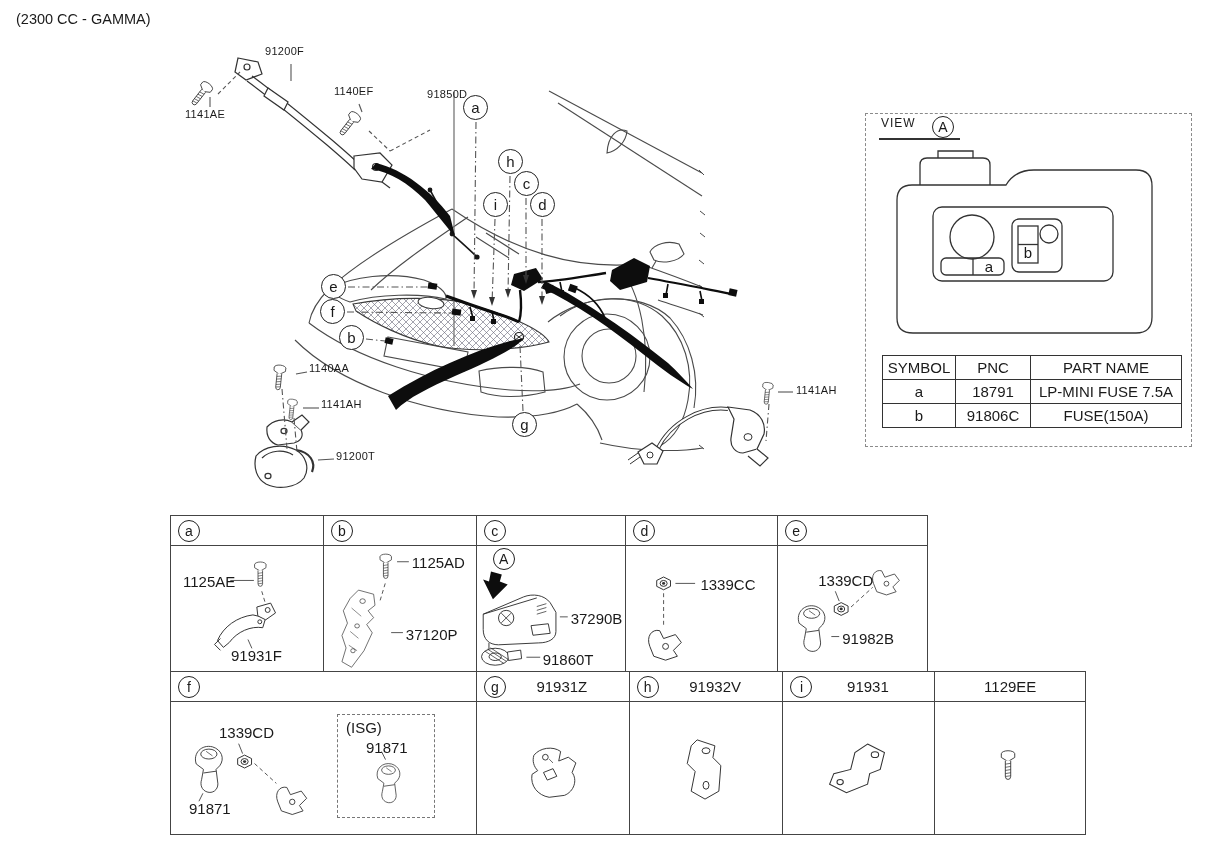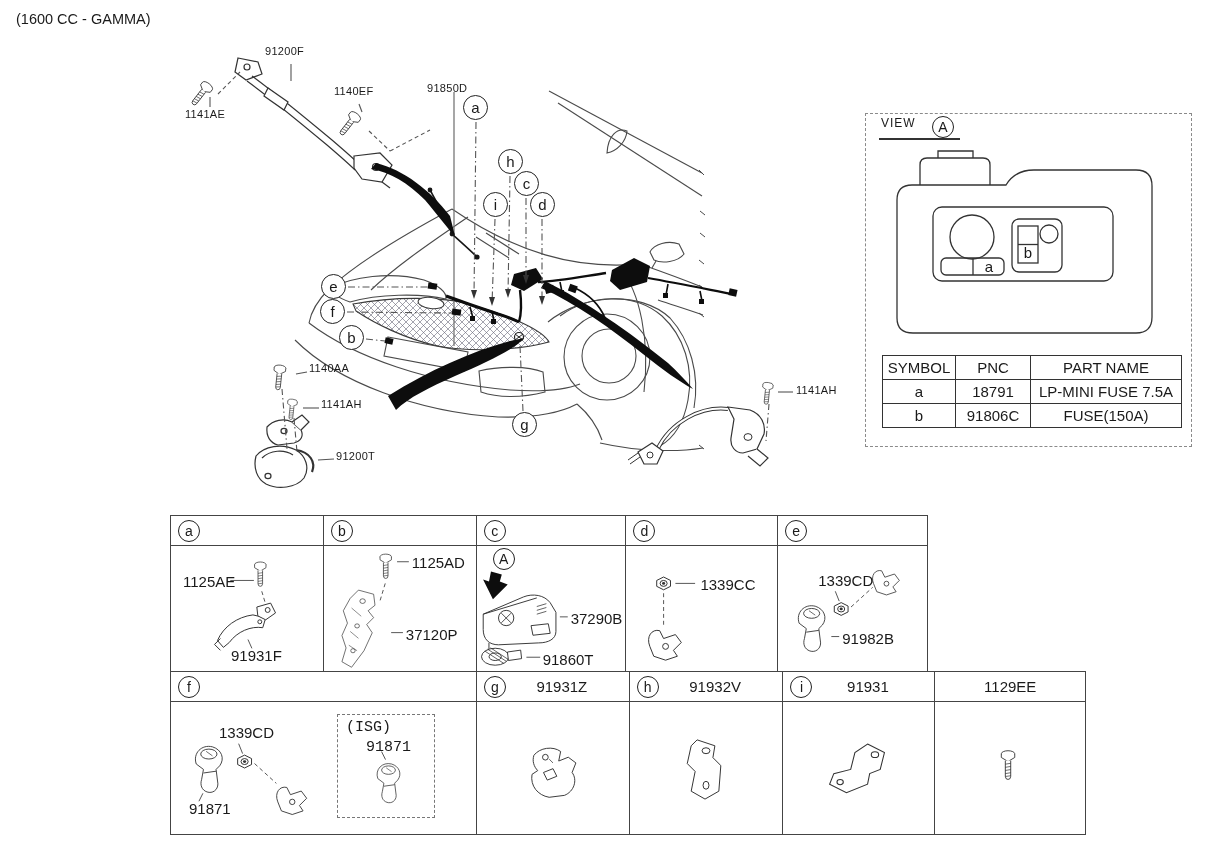--- a/index.html
+++ b/index.html
@@ -27,21 +27,21 @@
   .phead{height:30px;border-bottom:1.2px solid #444;display:flex;align-items:center;
          padding:0 7px;gap:10px;box-sizing:border-box;}
   .phead .pn{flex:1;text-align:center;font-size:15px;padding-right:14px;}
   .phead.center{justify-content:center;}
   .phead.center .pn{padding-right:0;}
   .pbody{position:relative;width:100%;height:calc(100% - 30px);}
   .cl{position:relative;flex:none;width:22px;height:22px;border:1.3px solid #222;border-radius:50%;
       display:flex;align-items:center;justify-content:center;font-size:14px;line-height:1;box-sizing:border-box;}
   .cell-lbl{position:absolute;font-size:15px;white-space:nowrap;}
   .art{position:absolute;left:0;top:0;width:100%;height:100%;}
-  .isgbox{position:absolute;border:1.4px dashed #777;box-sizing:border-box;font-family:Liberation Mono, monospace;}
+  .isgbox{position:absolute;border:1.4px dashed #777;box-sizing:border-box;}
 </style>
 </head>
 <body>
 
 <div id="canvas">
 
   <svg id="scene" viewBox="0 0 1217 848">
     <defs>
       <pattern id="hatch" width="7" height="7" patternUnits="userSpaceOnUse">
         <path d="M0,7 L7,0 M0,0 L7,7" stroke="#667" stroke-width="0.6"></path>
@@ -283,26 +283,26 @@
       <circle cx="972" cy="237" r="22"></circle>
       <rect x="941" y="258" width="63" height="17" rx="5"></rect>
       <path d="M973,258 L973,275"></path>
       <rect x="1012" y="219" width="50" height="53" rx="7"></rect>
       <rect x="1018" y="226" width="20" height="37"></rect>
       <path d="M1018,244.5 L1038,244.5"></path>
       <circle cx="1049" cy="234" r="9"></circle>
     </g>
   </svg>
 
-  <div class="title">(1600 CC - GAMMA)</div>
+  <div class="title">(2300 CC - GAMMA)</div>
 
   <div class="lbl" style="left:265px;top:45px">91200F</div>
   <div class="lbl" style="left:185px;top:108px">1141AE</div>
   <div class="lbl" style="left:334px;top:85px">1140EF</div>
-  <div class="lbl" style="left:427px;top:82px">91850D</div>
+  <div class="lbl" style="left:427px;top:88px">91850D</div>
   <div class="lbl" style="left:309px;top:362px">1140AA</div>
   <div class="lbl" style="left:321px;top:398px">1141AH</div>
   <div class="lbl" style="left:336px;top:450px">91200T</div>
   <div class="lbl" style="left:796px;top:384px">1141AH</div>
 
   <div class="callout" style="left:463px;top:95px">a</div>
   <div class="callout" style="left:498px;top:149px">h</div>
   <div class="callout" style="left:514px;top:171px">c</div>
   <div class="callout" style="left:483px;top:192px">i</div>
   <div class="callout" style="left:530px;top:192px">d</div>

